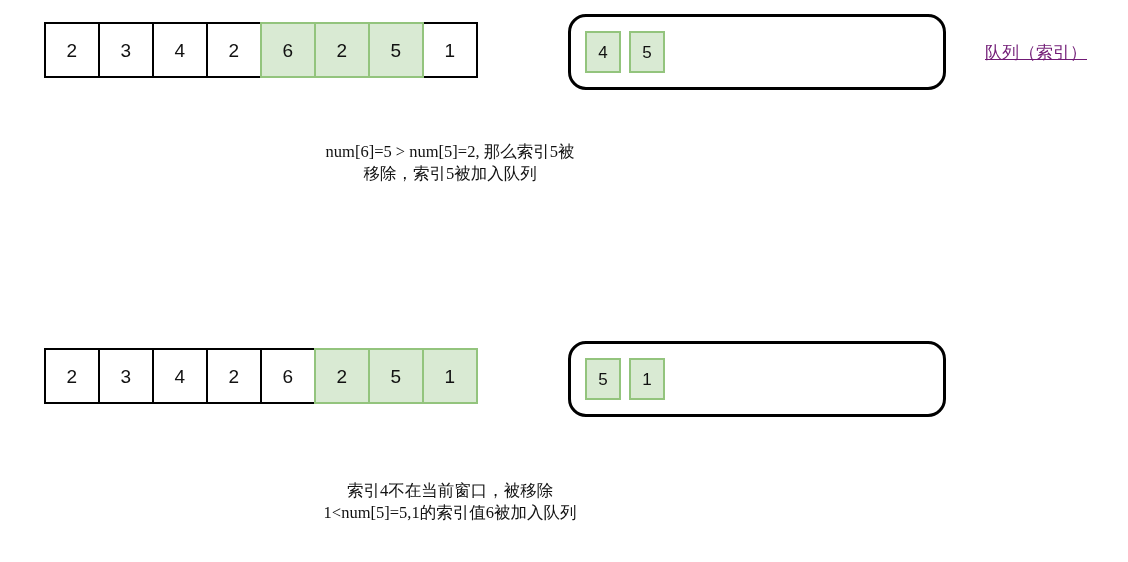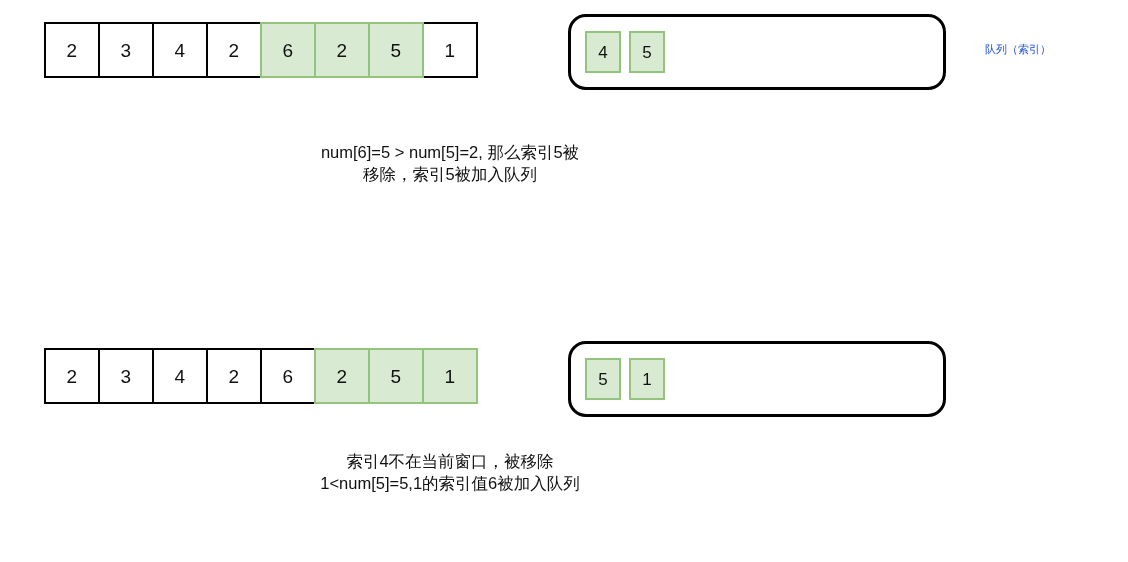--- a/index.html
+++ b/index.html
@@ -76,35 +76,36 @@
     justify-content: center;
     font-size: 17px;
     line-height: 1;
     background: #d9ead3;
     border: 2px solid #93c47d;
     color: #111111;
   }
 
   
   .legend-label {
-    font-size: 11px;
+    font-size: 17px;
     line-height: 1;
     white-space: nowrap;
-    color: #1d4ed8;
+    color: #701a75;
+    text-decoration: underline;
   }
 
   
   .caption {
     text-align: center;
     font-size: 16.5px;
     line-height: 22px;
     white-space: nowrap;
     color: #111111;
   }
-  .caption .line { display: block; }
+  .caption .line { display: block; font-family: Liberation Serif, serif; }
 </style>
 </head>
 <body>
 
 <div class="stage">
 
   <div class="abs array-row" style="left:44px; top:22px;">
     <div class="cell">2</div>
     <div class="cell">3</div>
     <div class="cell">4</div>
@@ -136,18 +137,18 @@
     <div class="cell hl">2</div>
     <div class="cell hl">5</div>
     <div class="cell hl">1</div>
   </div>
 
   <div class="abs queue-box" style="left:568px; top:341px; width:378px; height:76px;">
     <div class="qcell">5</div>
     <div class="qcell">1</div>
   </div>
 
-  <div class="abs caption" style="left:0px; top:450px; width:900px;">
+  <div class="abs caption" style="left:0px; top:480px; width:900px;">
     <span class="line">索引4不在当前窗口，被移除</span>
     <span class="line">1&lt;num[5]=5,1的索引值6被加入队列</span>
   </div>
 
 </div>
 
 </body></html>

